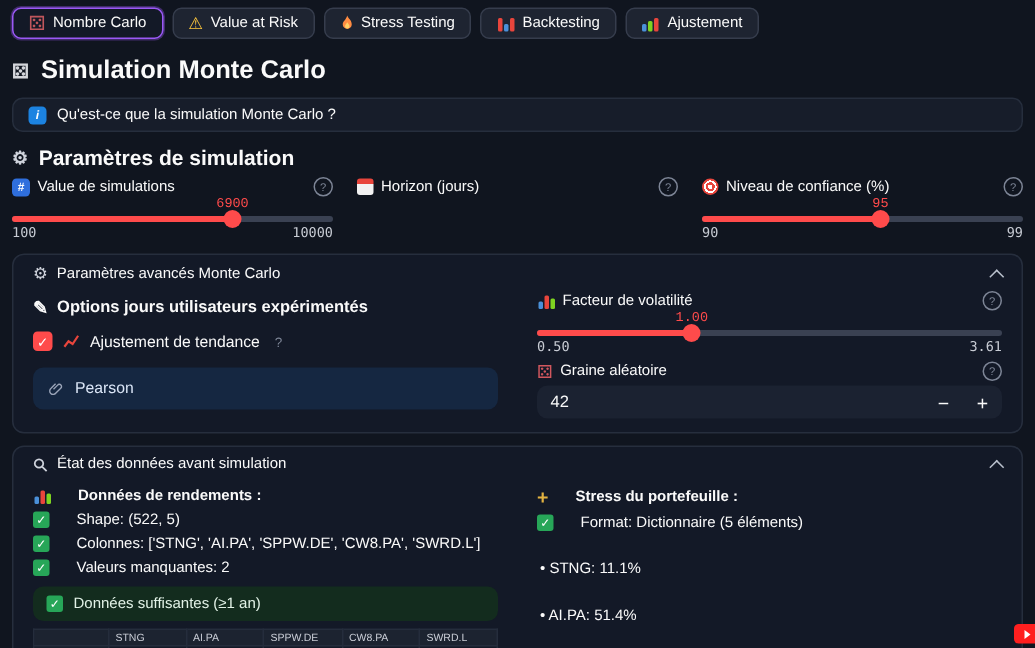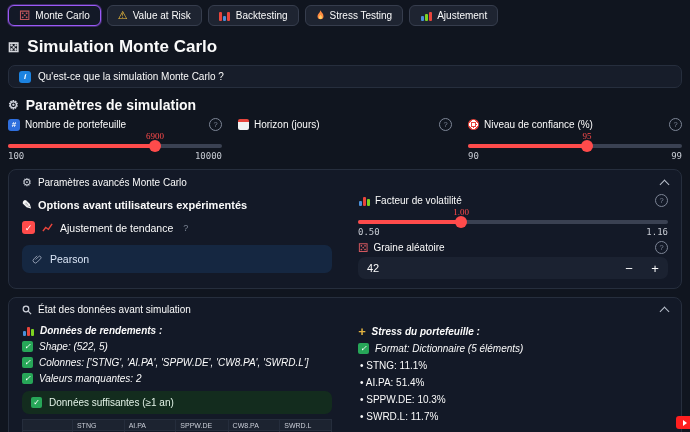--- a/index.html
+++ b/index.html
@@ -23,21 +23,21 @@
   .cols3{display:grid;grid-template-columns:1fr 1fr 1fr;column-gap:16px;}
   .cols2{display:grid;grid-template-columns:1fr 1fr;column-gap:26px;margin-top:5px;}
   
   .wlabel{display:flex;align-items:center;gap:5px;font-size:10px;}
   .wlabel .sp{flex:1;}
   .help{width:11px;height:11px;border:1px solid #7d8596;border-radius:50%;color:#7d8596;font-size:7.5px;
     display:flex;align-items:center;justify-content:center;flex:none;cursor:pointer;}
   
   .slider{position:relative;height:29px;margin-top:1px;}
   .sl-value{position:absolute;top:-1px;transform:translateX(-50%);color:#ff4b4b;font-size:9px;
-    font-family:Liberation Serif, serif;}
+    font-family:Liberation Mono, monospace;}
   .sl-track{position:absolute;top:12px;left:0;right:0;height:4px;border-radius:2px;background:#3a4152;cursor:pointer;}
   .sl-fill{height:4px;border-radius:2px;background:#ff4b4b;}
   .sl-thumb{position:absolute;top:-4px;width:12px;height:12px;margin-left:-6px;border-radius:50%;background:#ff4b4b;cursor:grab;}
   .sl-minmax{position:absolute;top:19px;left:0;right:0;display:flex;justify-content:space-between;
     font-size:9px;color:#c8ccd4;font-family:"DejaVu Sans Mono",monospace;}
   
   .ic{flex:none;display:inline-flex;align-items:center;justify-content:center;}
   .die{font-size:13px;line-height:1;}
   .sq{width:12px;height:12px;border-radius:3px;font-size:8px;font-weight:700;}
   .sq-blue{background:#1c83e1;color:#fff;font-style:italic;}
@@ -59,69 +59,69 @@
     display:flex;align-items:center;justify-content:center;cursor:pointer;flex:none;}
   
   .subtitle{display:flex;align-items:center;gap:6px;font-size:11px;font-weight:700;margin:4px 0 9px;}
   .chkrow{display:flex;align-items:center;gap:7px;font-size:10.5px;}
   .infobox{display:flex;align-items:center;gap:7px;background:#152741;border-radius:7px;
     padding:8px 10px;font-size:10.5px;margin-top:11px;color:#dbe6f7;}
   .numin{display:flex;align-items:center;background:#1b2231;border-radius:7px;height:22px;margin-top:3px;font-size:11px;}
   .numin .val{flex:1;padding-left:9px;}
   .nbtn{width:26px;text-align:center;color:#fafafa;font-size:13px;cursor:pointer;background:none;border:none;font-family:inherit;}
   
-  .line{display:flex;align-items:center;gap:6px;font-size:10px;margin:5px 0;font-style:italic;}
+  .line{display:flex;align-items:center;gap:18px;font-size:10px;margin:5px 0;}
   .bold{font-weight:700;}
   .success{display:flex;align-items:center;gap:7px;background:#132c1e;border-radius:7px;
     padding:6px 9px;font-size:10px;color:#e2f2e7;margin:7px 0 5px;}
-  .bullet{font-size:10px;margin:6px 0;padding-left:2px;}
+  .bullet{font-size:10px;margin:20px 0;padding-left:2px;}
   .bullet::before{content:"• ";}
   table{border-collapse:collapse;margin-top:2px;}
   th,td{border:1px solid #252d3c;padding:1px 4px;height:11px;box-sizing:border-box;font-size:7px;}
   th{background:#1c2330;color:#c9cdd6;font-weight:400;text-align:left;}
   td.idx{background:#19202d;color:#aab0bb;width:52px;}
   td.num{text-align:right;color:#d6dae2;font-family:"DejaVu Sans Mono",monospace;font-size:6.5px;width:54px;}
   .corner-badge{position:absolute;right:-3px;bottom:3px;width:17px;height:13px;background:#ff1f1f;
     border-radius:3px;display:flex;align-items:center;justify-content:center;}
   .corner-badge i{display:block;width:0;height:0;border-left:4px solid #fff;border-top:3px solid transparent;
     border-bottom:3px solid transparent;}
 </style>
 </head>
 <body>
 
 <div class="wrap">
 
   <div class="tabbar">
     <div class="tab active">
       <span class="ic die" style="color:#c0565c">⚄</span>
-      <span>Monte Carlo</span>
+      <span>Nombre Carlo</span>
     </div>
     <div class="tab">
       <span class="ic warn">⚠</span>
       <span>Value at Risk</span>
-    </div>
-    <div class="tab">
-      <span class="ic bars">
-          <i class="b2"></i>
-          <i class="b1"></i>
-          <i class="b2"></i>
-        </span>
-      <span>Backtesting</span>
     </div>
     <div class="tab">
       <span class="ic">
           <svg width="9" height="11" viewBox="0 0 12 14">
             <path d="M6 0C7 3 10 4 10 8a4 4 0 11-8 0C2 5 5 4 6 0z" fill="#ff8c42"></path>
             <path d="M6 6c.8 1.4 2 2 2 3.6A2 2 0 114 9.6C4 8 5.4 7.4 6 6z" fill="#ffd166"></path>
           </svg>
         </span>
       <span>Stress Testing</span>
     </div>
     <div class="tab">
       <span class="ic bars">
+          <i class="b2"></i>
+          <i class="b1"></i>
+          <i class="b2"></i>
+        </span>
+      <span>Backtesting</span>
+    </div>
+    <div class="tab">
+      <span class="ic bars">
           <i class="b1"></i>
           <i class="b3"></i>
           <i class="b2"></i>
         </span>
       <span>Ajustement</span>
     </div>
   </div>
 
   <div class="h1">
     <span class="ic die" style="color:#d4d6db">⚄</span>
@@ -135,21 +135,21 @@
 
   <div class="h2">
     <span class="ic gear">⚙</span>
     <span>Paramètres de simulation</span>
   </div>
 
   <div class="cols3">
     <div>
       <div class="wlabel">
         <span class="ic sq sq-num">#</span>
-        <span>Nombre de portefeuille</span>
+        <span>Value de simulations</span>
         <span class="sp"></span>
         <span class="help">?</span>
       </div>
       <div class="slider">
         <div class="sl-value" style="left: 68.7%;">6900</div>
         <div class="sl-track">
           <div class="sl-fill" style="width: 68.7%;"></div>
           <div class="sl-thumb" style="left: 68.7%;"></div>
         </div>
         <div class="sl-minmax">
@@ -190,21 +190,21 @@
   <div class="panel">
     <div class="panel-header">
       <span class="ic gear" style="font-size:11px">⚙</span>
       <span>Paramètres avancés Monte Carlo</span>
       <span class="chev"></span>
     </div>
     <div class="cols2">
       <div>
         <div class="subtitle">
           <span class="ic pencil">✎</span>
-          <span>Options avant utilisateurs expérimentés</span>
+          <span>Options jours utilisateurs expérimentés</span>
         </div>
         <div class="chkrow">
           <span class="checkbox">✓</span>
           <span class="ic">
               <svg width="11" height="11" viewBox="0 0 12 12">
                 <polyline points="1,10 4,6 7,8 11,2" fill="none" stroke="#e8453c" stroke-width="1.6"></polyline>
               </svg>
             </span>
           <span>Ajustement de tendance</span>
           <span class="help" style="border:none;font-size:9px">?</span>
@@ -230,21 +230,21 @@
           <span class="help">?</span>
         </div>
         <div class="slider">
           <div class="sl-value" style="left: 33.3%;">1.00</div>
           <div class="sl-track">
             <div class="sl-fill" style="width: 33.3%;"></div>
             <div class="sl-thumb" style="left: 33.3%;"></div>
           </div>
           <div class="sl-minmax">
             <span>0.50</span>
-            <span>1.16</span>
+            <span>3.61</span>
           </div>
         </div>
         <div class="wlabel" style="margin-top:4px">
           <span class="ic die" style="color:#d1575e;font-size:12px">⚄</span>
           <span>Graine aléatoire</span>
           <span class="sp"></span>
           <span class="help">?</span>
         </div>
         <div class="numin">
           <span class="val">42</span>

